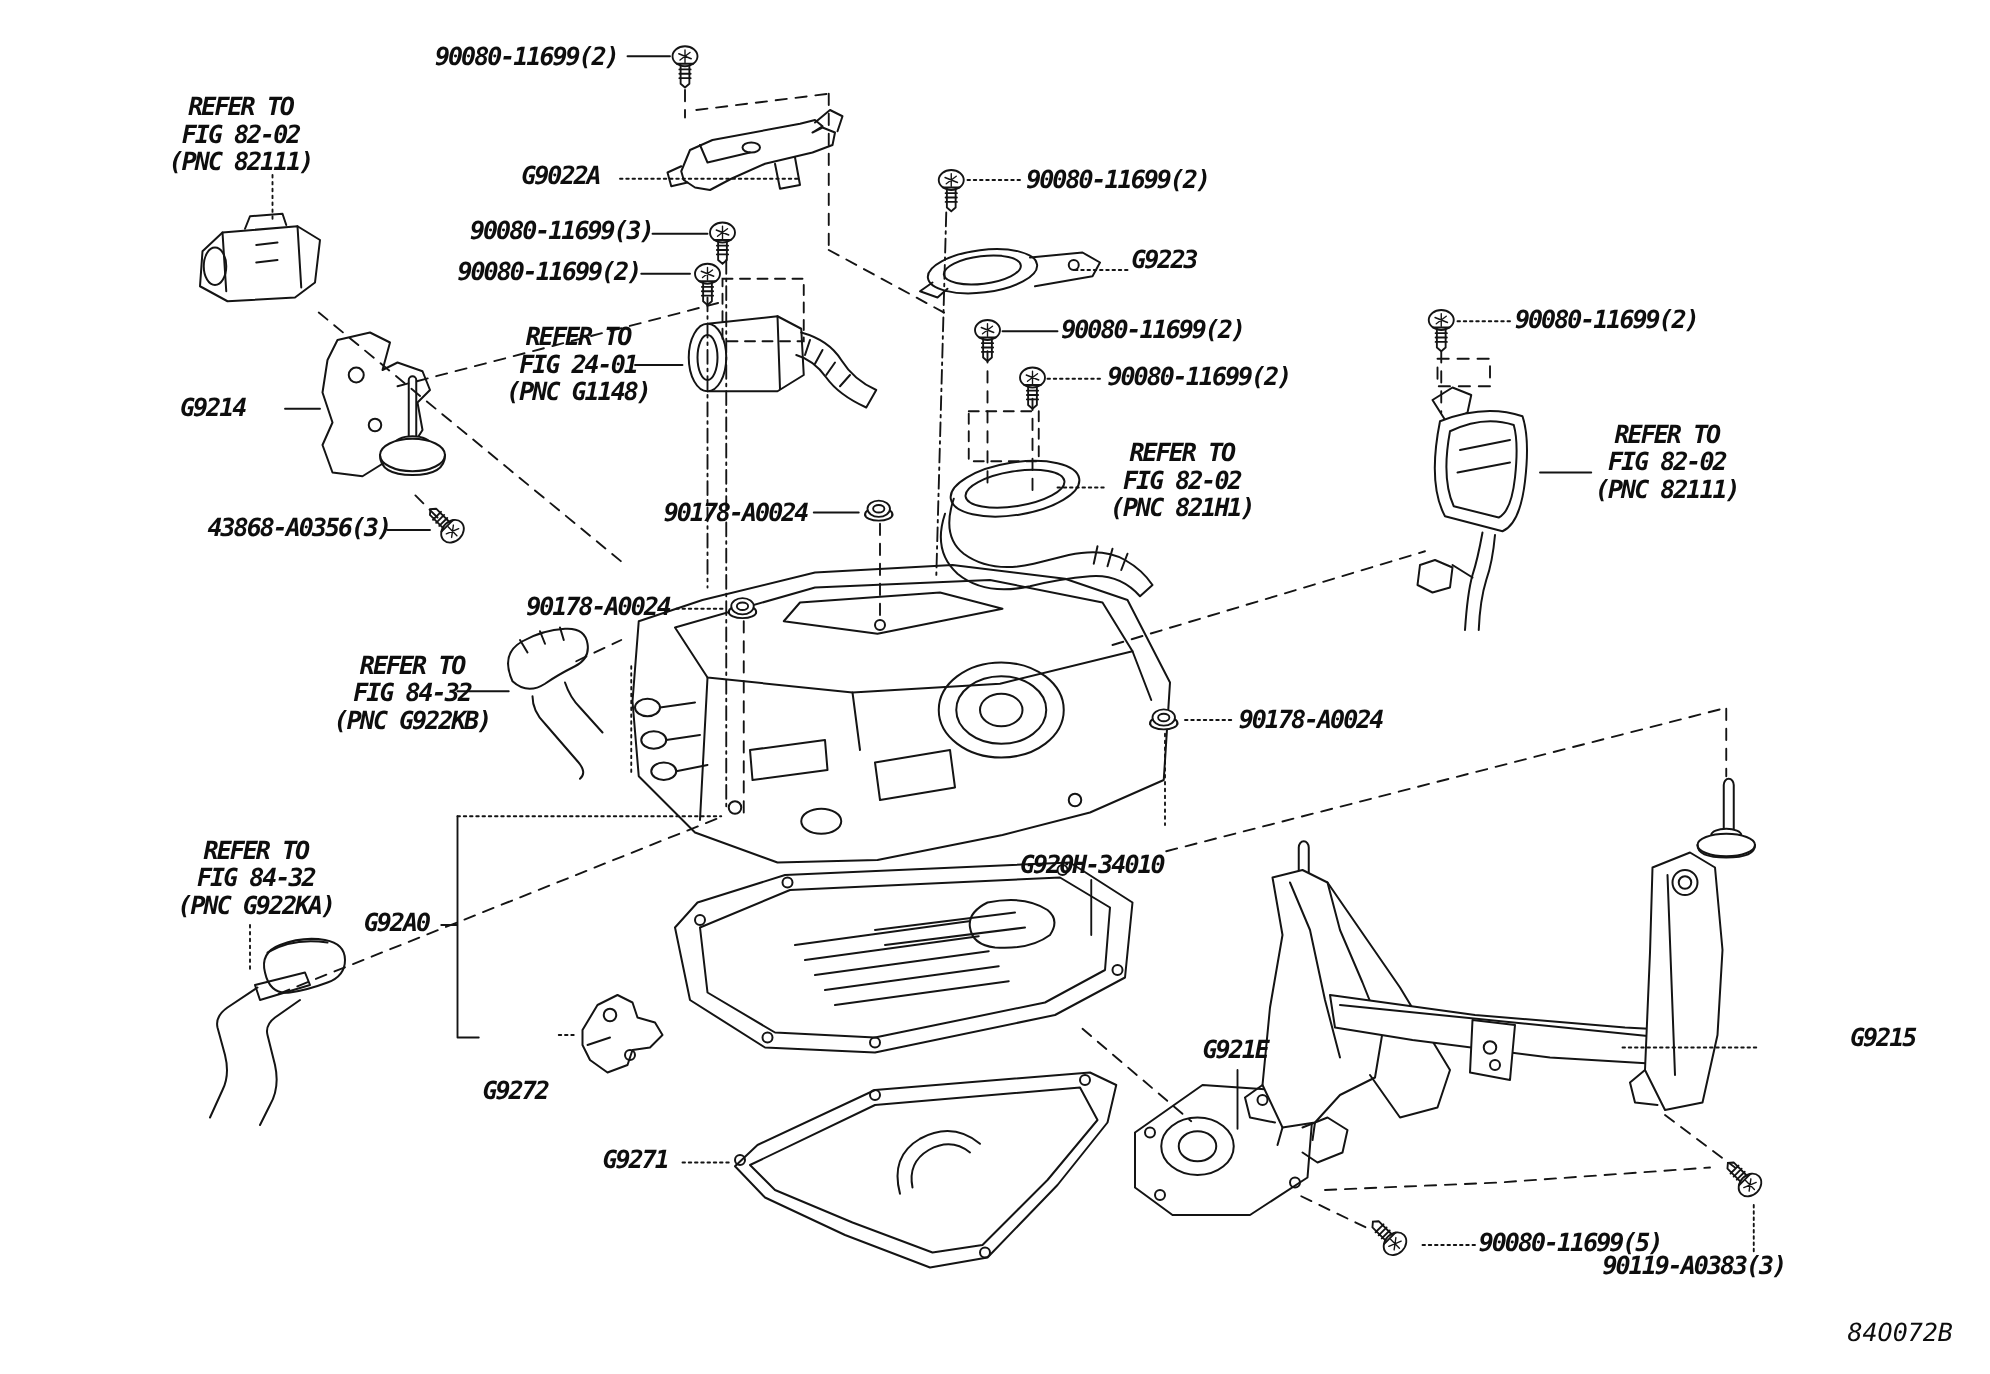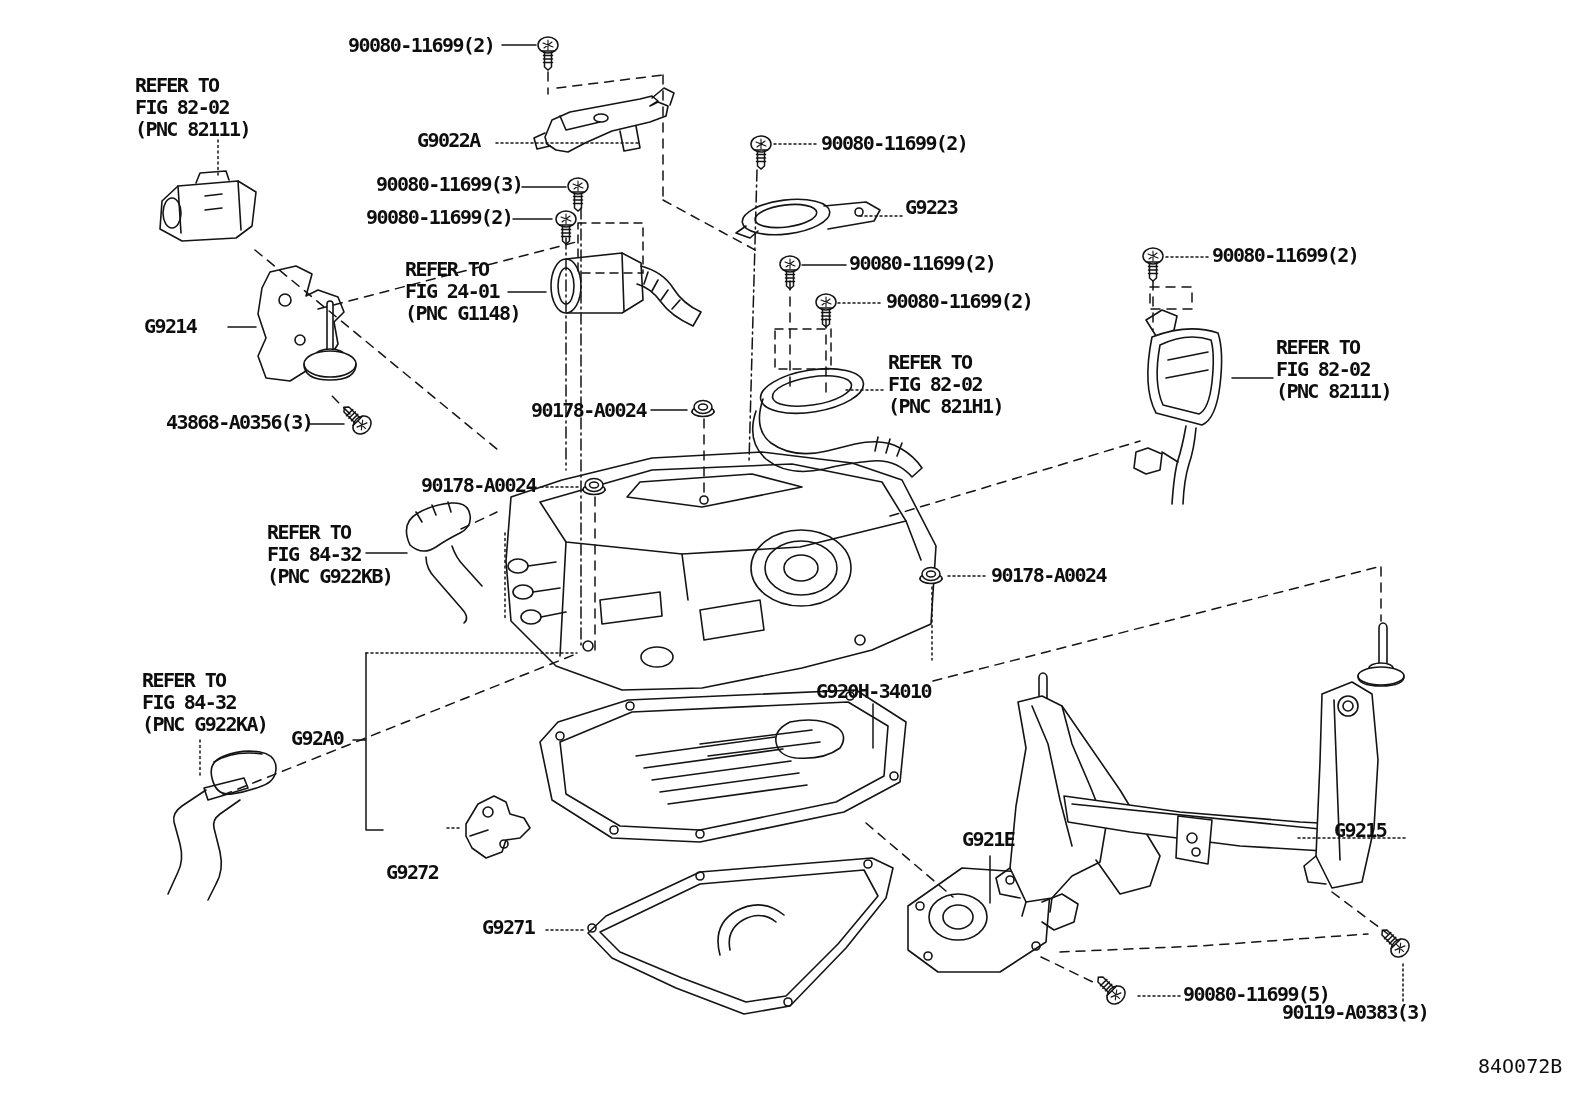--- a/index.html
+++ b/index.html
@@ -1,21 +1,21 @@
 <!DOCTYPE html>
 <html><head>
 <meta charset="utf-8">
 <style>
   html,body{margin:0;padding:0;background:#fff;}
   .canvas{position:relative;width:1592px;height:1099px;background:#ffffff;overflow:hidden;
-          font-family:"DejaVu Sans Mono",monospace;}
+          font-family:"DejaVu Sans Mono",monospace;font-style:italic;}
   .canvas svg{position:absolute;left:0;top:0;}
   .lbl{position:absolute;font-weight:bold;font-size:20px;letter-spacing:-1.6px;
        color:#0e0e0e;white-space:nowrap;line-height:22px;}
-  .lbl span{display:block;}
+  .lbl span{display:block;text-align:center;}
   .code{font-weight:normal;letter-spacing:0;}
 </style>
 </head>
 <body>
 
 <div class="canvas">
 
 <svg width="1592" height="1099" viewBox="0 0 1592 1099">
   <defs>
     <g id="bolt" stroke="#141414" fill="none" stroke-width="1.5" stroke-linecap="round">
@@ -323,19 +323,19 @@
   <div class="lbl" style="left:142px;top:669px">
     <span>REFER TO</span>
     <span>FIG 84-32</span>
     <span>(PNC G922KA)</span>
   </div>
 
   <div class="lbl" style="left:291px;top:727px">G92A0</div>
   <div class="lbl" style="left:816px;top:680px">G920H-34010</div>
   <div class="lbl" style="left:386px;top:861px">G9272</div>
   <div class="lbl" style="left:962px;top:828px">G921E</div>
-  <div class="lbl" style="left:1334px;top:819px">G9215</div>
+  <div class="lbl" style="left:1480px;top:819px">G9215</div>
   <div class="lbl" style="left:482px;top:916px">G9271</div>
   <div class="lbl" style="left:1183px;top:983px">90080-11699(5)</div>
   <div class="lbl" style="left:1282px;top:1001px">90119-A0383(3)</div>
   <div class="lbl code" style="left:1478px;top:1055px">84O072B</div>
 
 </div>
 
 </body></html>

